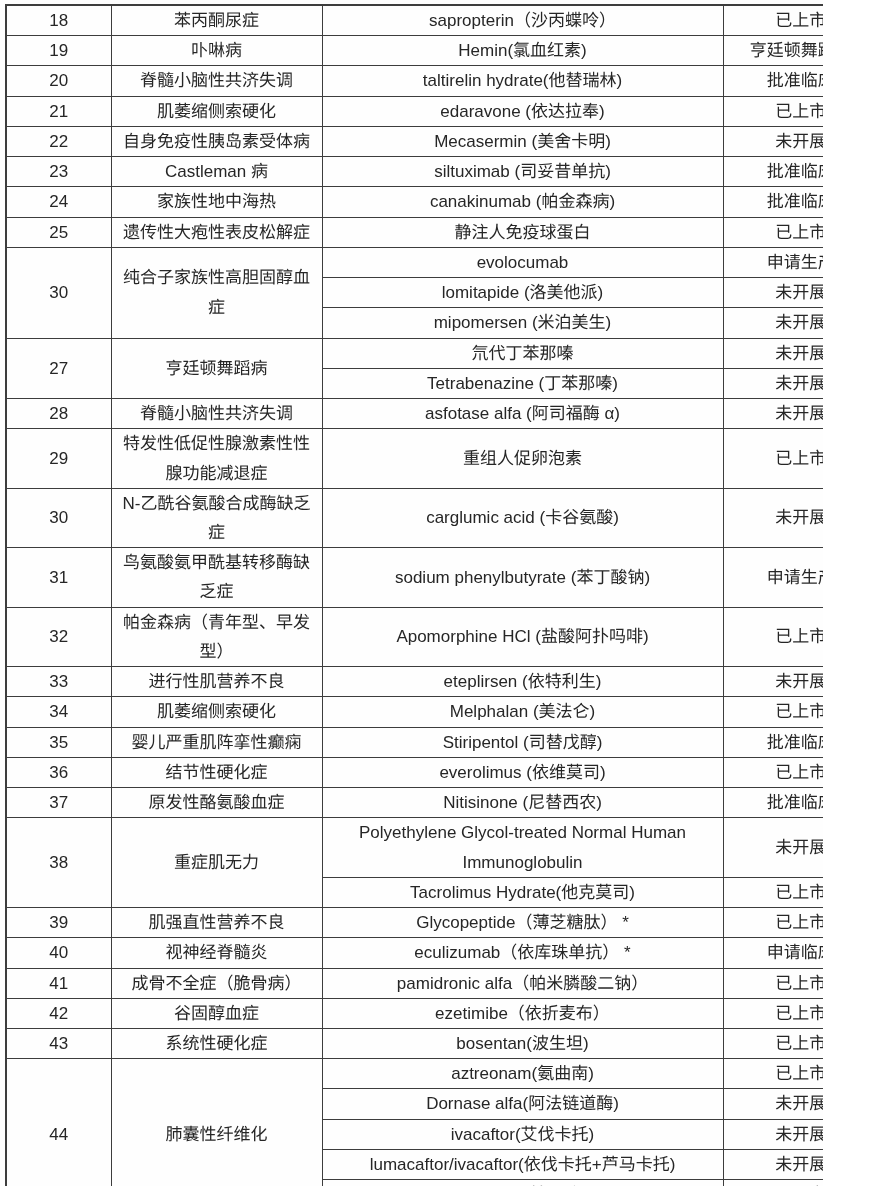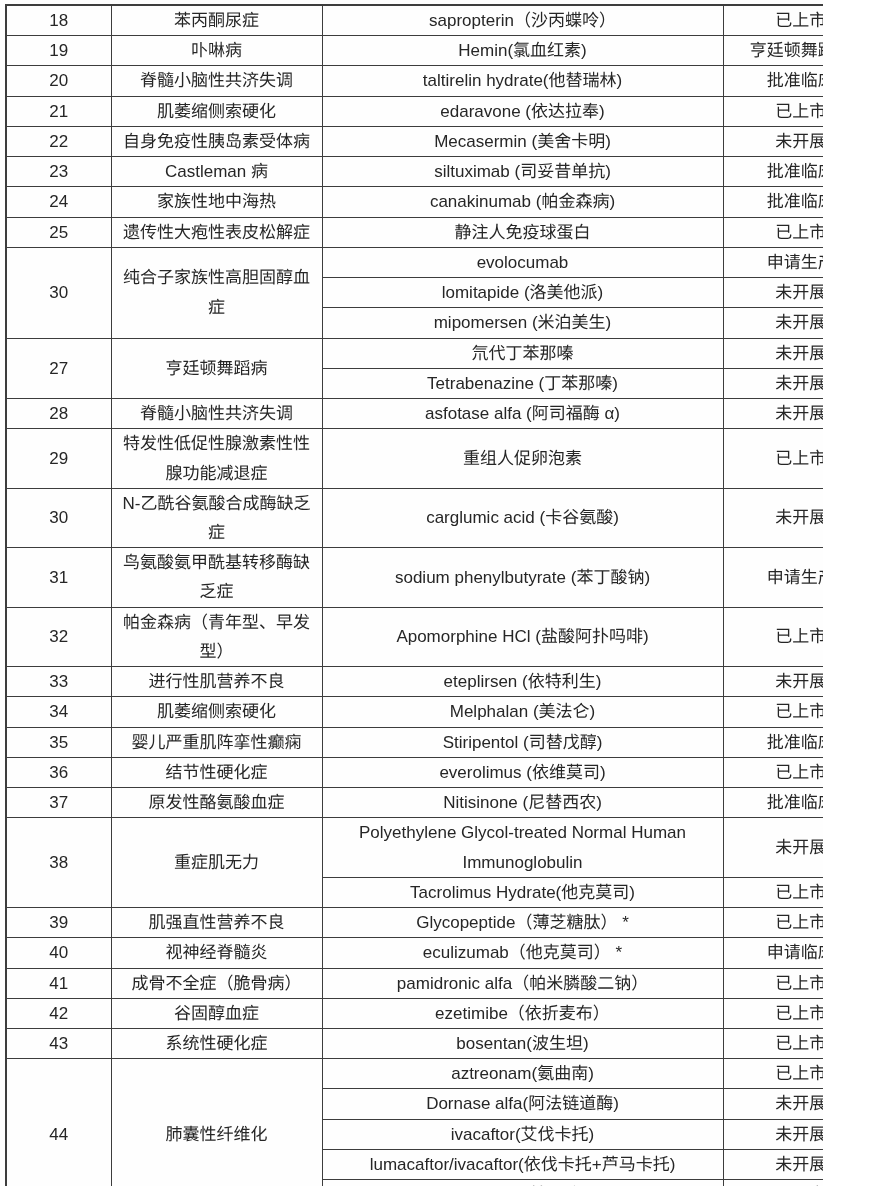--- a/index.html
+++ b/index.html
@@ -198,21 +198,21 @@
         </tr>
         <tr>
           <td class="col-no">39</td>
           <td class="col-disease">肌强直性营养不良</td>
           <td class="col-drug">Glycopeptide（薄芝糖肽） *</td>
           <td class="col-status">已上市</td>
         </tr>
         <tr>
           <td class="col-no">40</td>
           <td class="col-disease">视神经脊髓炎</td>
-          <td class="col-drug">eculizumab（他克莫司） *</td>
+          <td class="col-drug">eculizumab（依库珠单抗） *</td>
           <td class="col-status">申请临床</td>
         </tr>
         <tr>
           <td class="col-no">41</td>
           <td class="col-disease">成骨不全症（脆骨病）</td>
           <td class="col-drug">pamidronic alfa（帕米膦酸二钠）</td>
           <td class="col-status">已上市</td>
         </tr>
         <tr>
           <td class="col-no">42</td>

